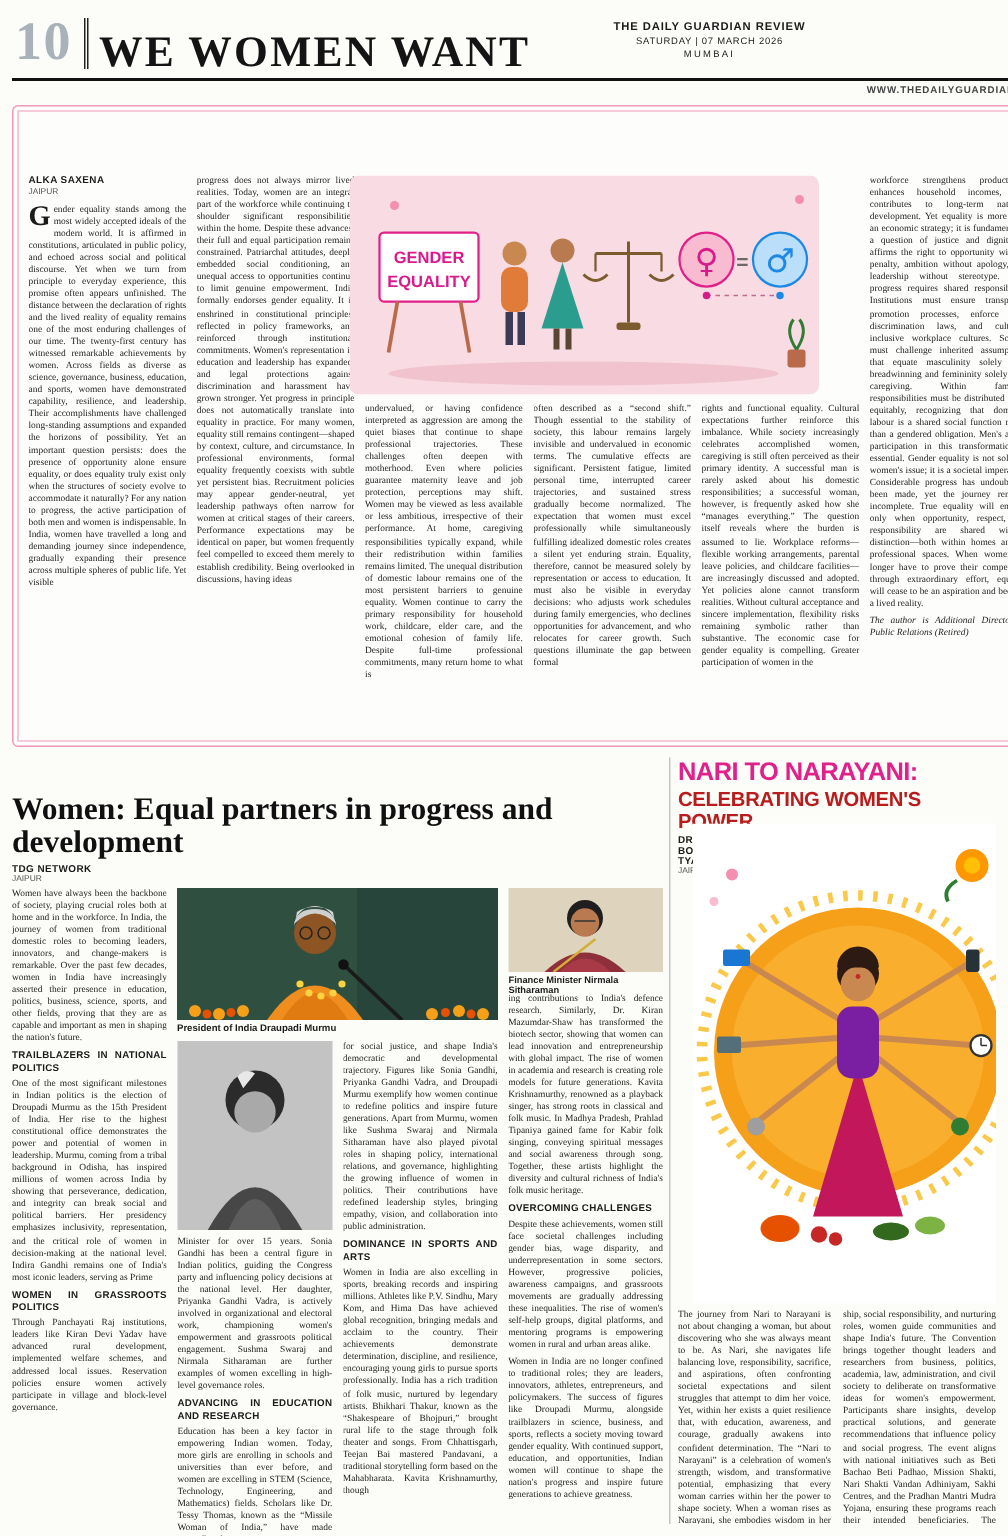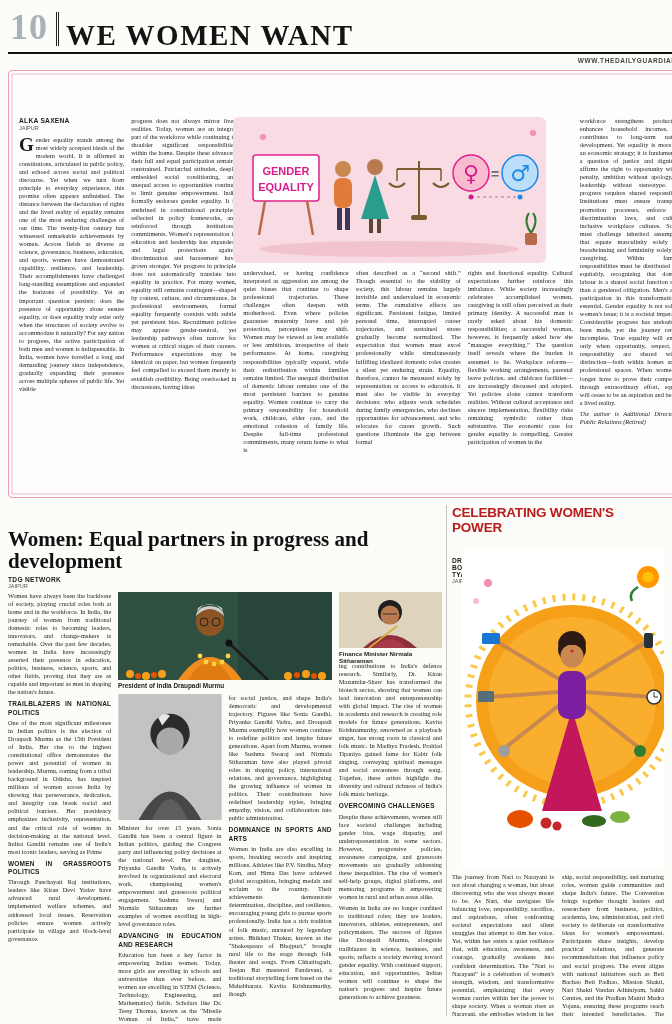--- a/index.html
+++ b/index.html
@@ -71,20 +71,25 @@
   .ncol{ flex:1 1 0; overflow:hidden; font-size:6.3px; line-height:1.28; text-align:justify; }
 </style>
 </head>
 <body>
 
 <div class="page">
 
   <div class="page-num">10</div>
   <div class="mast-bar"></div>
   <div class="mast-title">WE WOMEN WANT</div>
+  <div class="pub-block">
+    <div class="pub-name">THE DAILY GUARDIAN REVIEW</div>
+    <div class="pub-date">SATURDAY | 07 MARCH 2026</div>
+    <div class="pub-city">MUMBAI</div>
+  </div>
   <div class="mast-rule"></div>
   <div class="site-url">WWW.THEDAILYGUARDIAN.COM</div>
 
   <div class="gender-box">
     <div class="main-cols">
 
       <div class="mcol">
         <div class="byline-name">ALKA SAXENA</div>
         <div class="byline-city">JAIPUR</div>
         <p class="bodytext dropcap">Gender equality stands among the most widely accepted ideals of the modern world. It is affirmed in constitutions, articulated in public policy, and echoed across social and political discourse. Yet when we turn from principle to everyday experience, this promise often appears unfinished. The distance between the declaration of rights and the lived reality of equality remains one of the most enduring challenges of our time. The twenty-first century has witnessed remarkable achievements by women. Across fields as diverse as science, governance, business, education, and sports, women have demonstrated capability, resilience, and leadership. Their accomplishments have challenged long-standing assumptions and expanded the horizons of possibility. Yet an important question persists: does the presence of opportunity alone ensure equality, or does equality truly exist only when the structures of society evolve to accommodate it naturally? For any nation to progress, the active participation of both men and women is indispensable. In India, women have travelled a long and demanding journey since independence, gradually expanding their presence across multiple spheres of public life. Yet visible</p>
@@ -255,20 +260,21 @@
           <path d="M30 56 L58 34" stroke="#d4af37" stroke-width="1.6" fill="none"></path>
         </svg>
       </div>
       <div class="caption-sitharaman">Finance Minister Nirmala Sitharaman</div>
     </div>
   </div>
 
   <div class="divider-v"></div>
 
   <div class="right-article">
+    <h2 class="nari-line1">NARI TO NARAYANI:</h2>
     <h3 class="nari-line2">CELEBRATING WOMEN'S POWER</h3>
 
     <div class="nari-byline">
       <div class="byline-name">DR. RENUKA BOKARE/SHIKHA TYAGI</div>
       <div class="byline-city">JAIPUR</div>
     </div>
 
     <div class="nari-illo">
       <svg viewBox="0 0 202 320" xmlns="http://www.w3.org/2000/svg">
         <rect width="202" height="320" fill="#ffffff"></rect>

